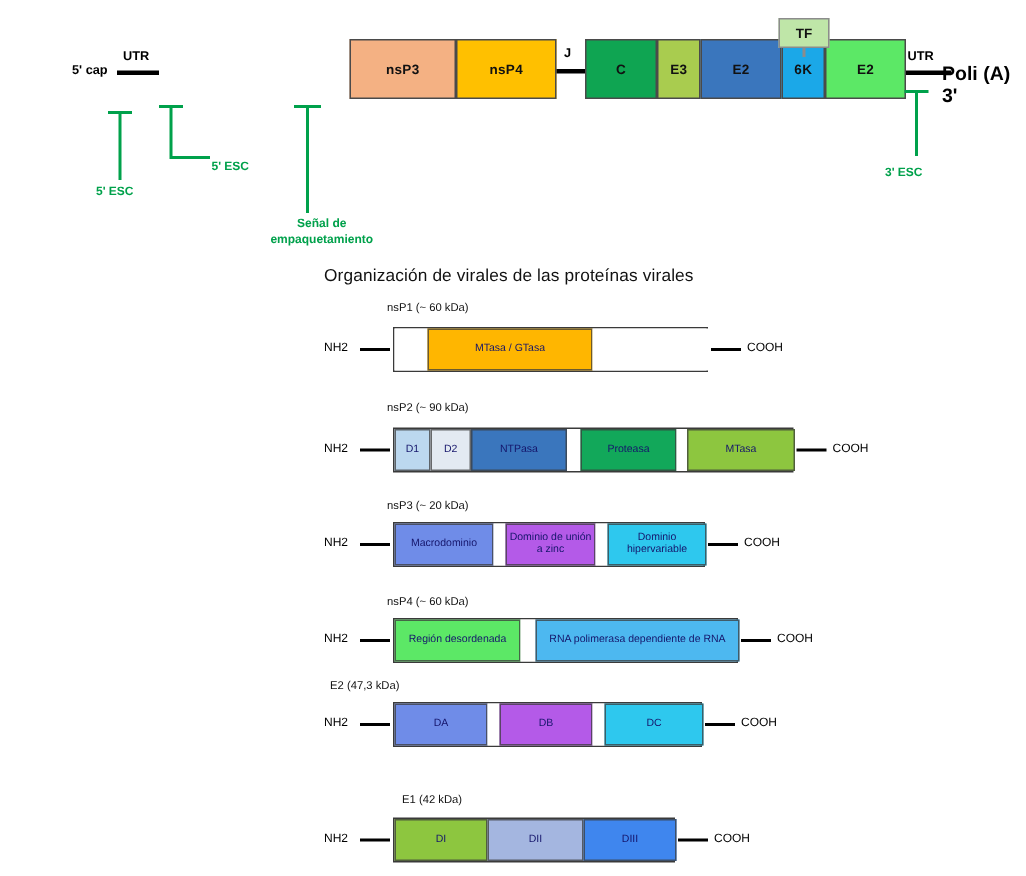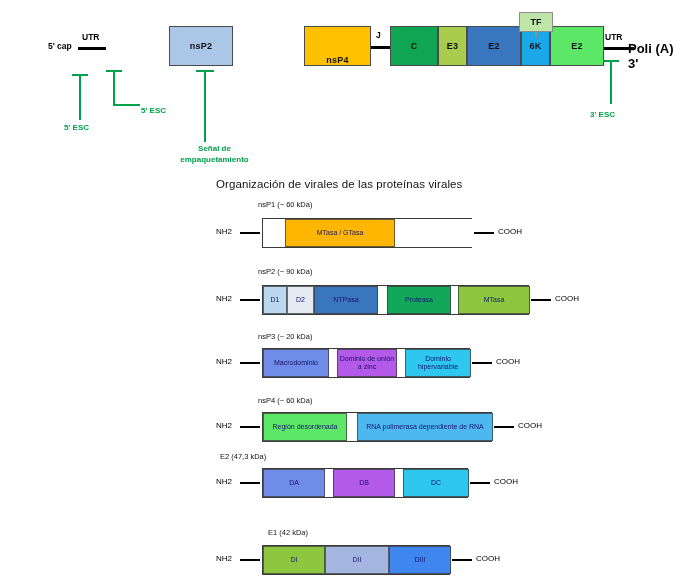--- a/index.html
+++ b/index.html
@@ -70,24 +70,24 @@
 <div class="canvas">
 
   <div>
 
     <span class="cap-label" style="left:48px;top:41px;">5' cap</span>
     <div class="rna-line" style="left:78px;top:47px;width:28px;"></div>
     <span class="utr-label" style="left:82px;top:32px;">UTR</span>
 
     <div id="genome-row">
 
-      <div class="gene-box" style="left: 169px; width: 64px; background: rgb(170, 199, 232);">
-          <span>nsP2</span>
-        </div>
-      <div class="gene-box" style="left: 304px; width: 67px; background: rgb(255, 192, 0); align-items: flex-end;">
+      <div class="gene-box" style="left: 233px; width: 71px; background: rgb(244, 177, 131);">
+          <span>nsP3</span>
+        </div>
+      <div class="gene-box" style="left: 304px; width: 67px; background: rgb(255, 192, 0);">
           <span>nsP4</span>
         </div>
 
       <div class="gene-box" style="left: 390px; width: 48px; background: rgb(15, 165, 82);">
           <span>C</span>
         </div>
       <div class="gene-box" style="left: 438px; width: 29px; background: rgb(169, 204, 79);">
           <span>E3</span>
         </div>
       <div class="gene-box" style="left: 467px; width: 54px; background: rgb(58, 118, 189);">

